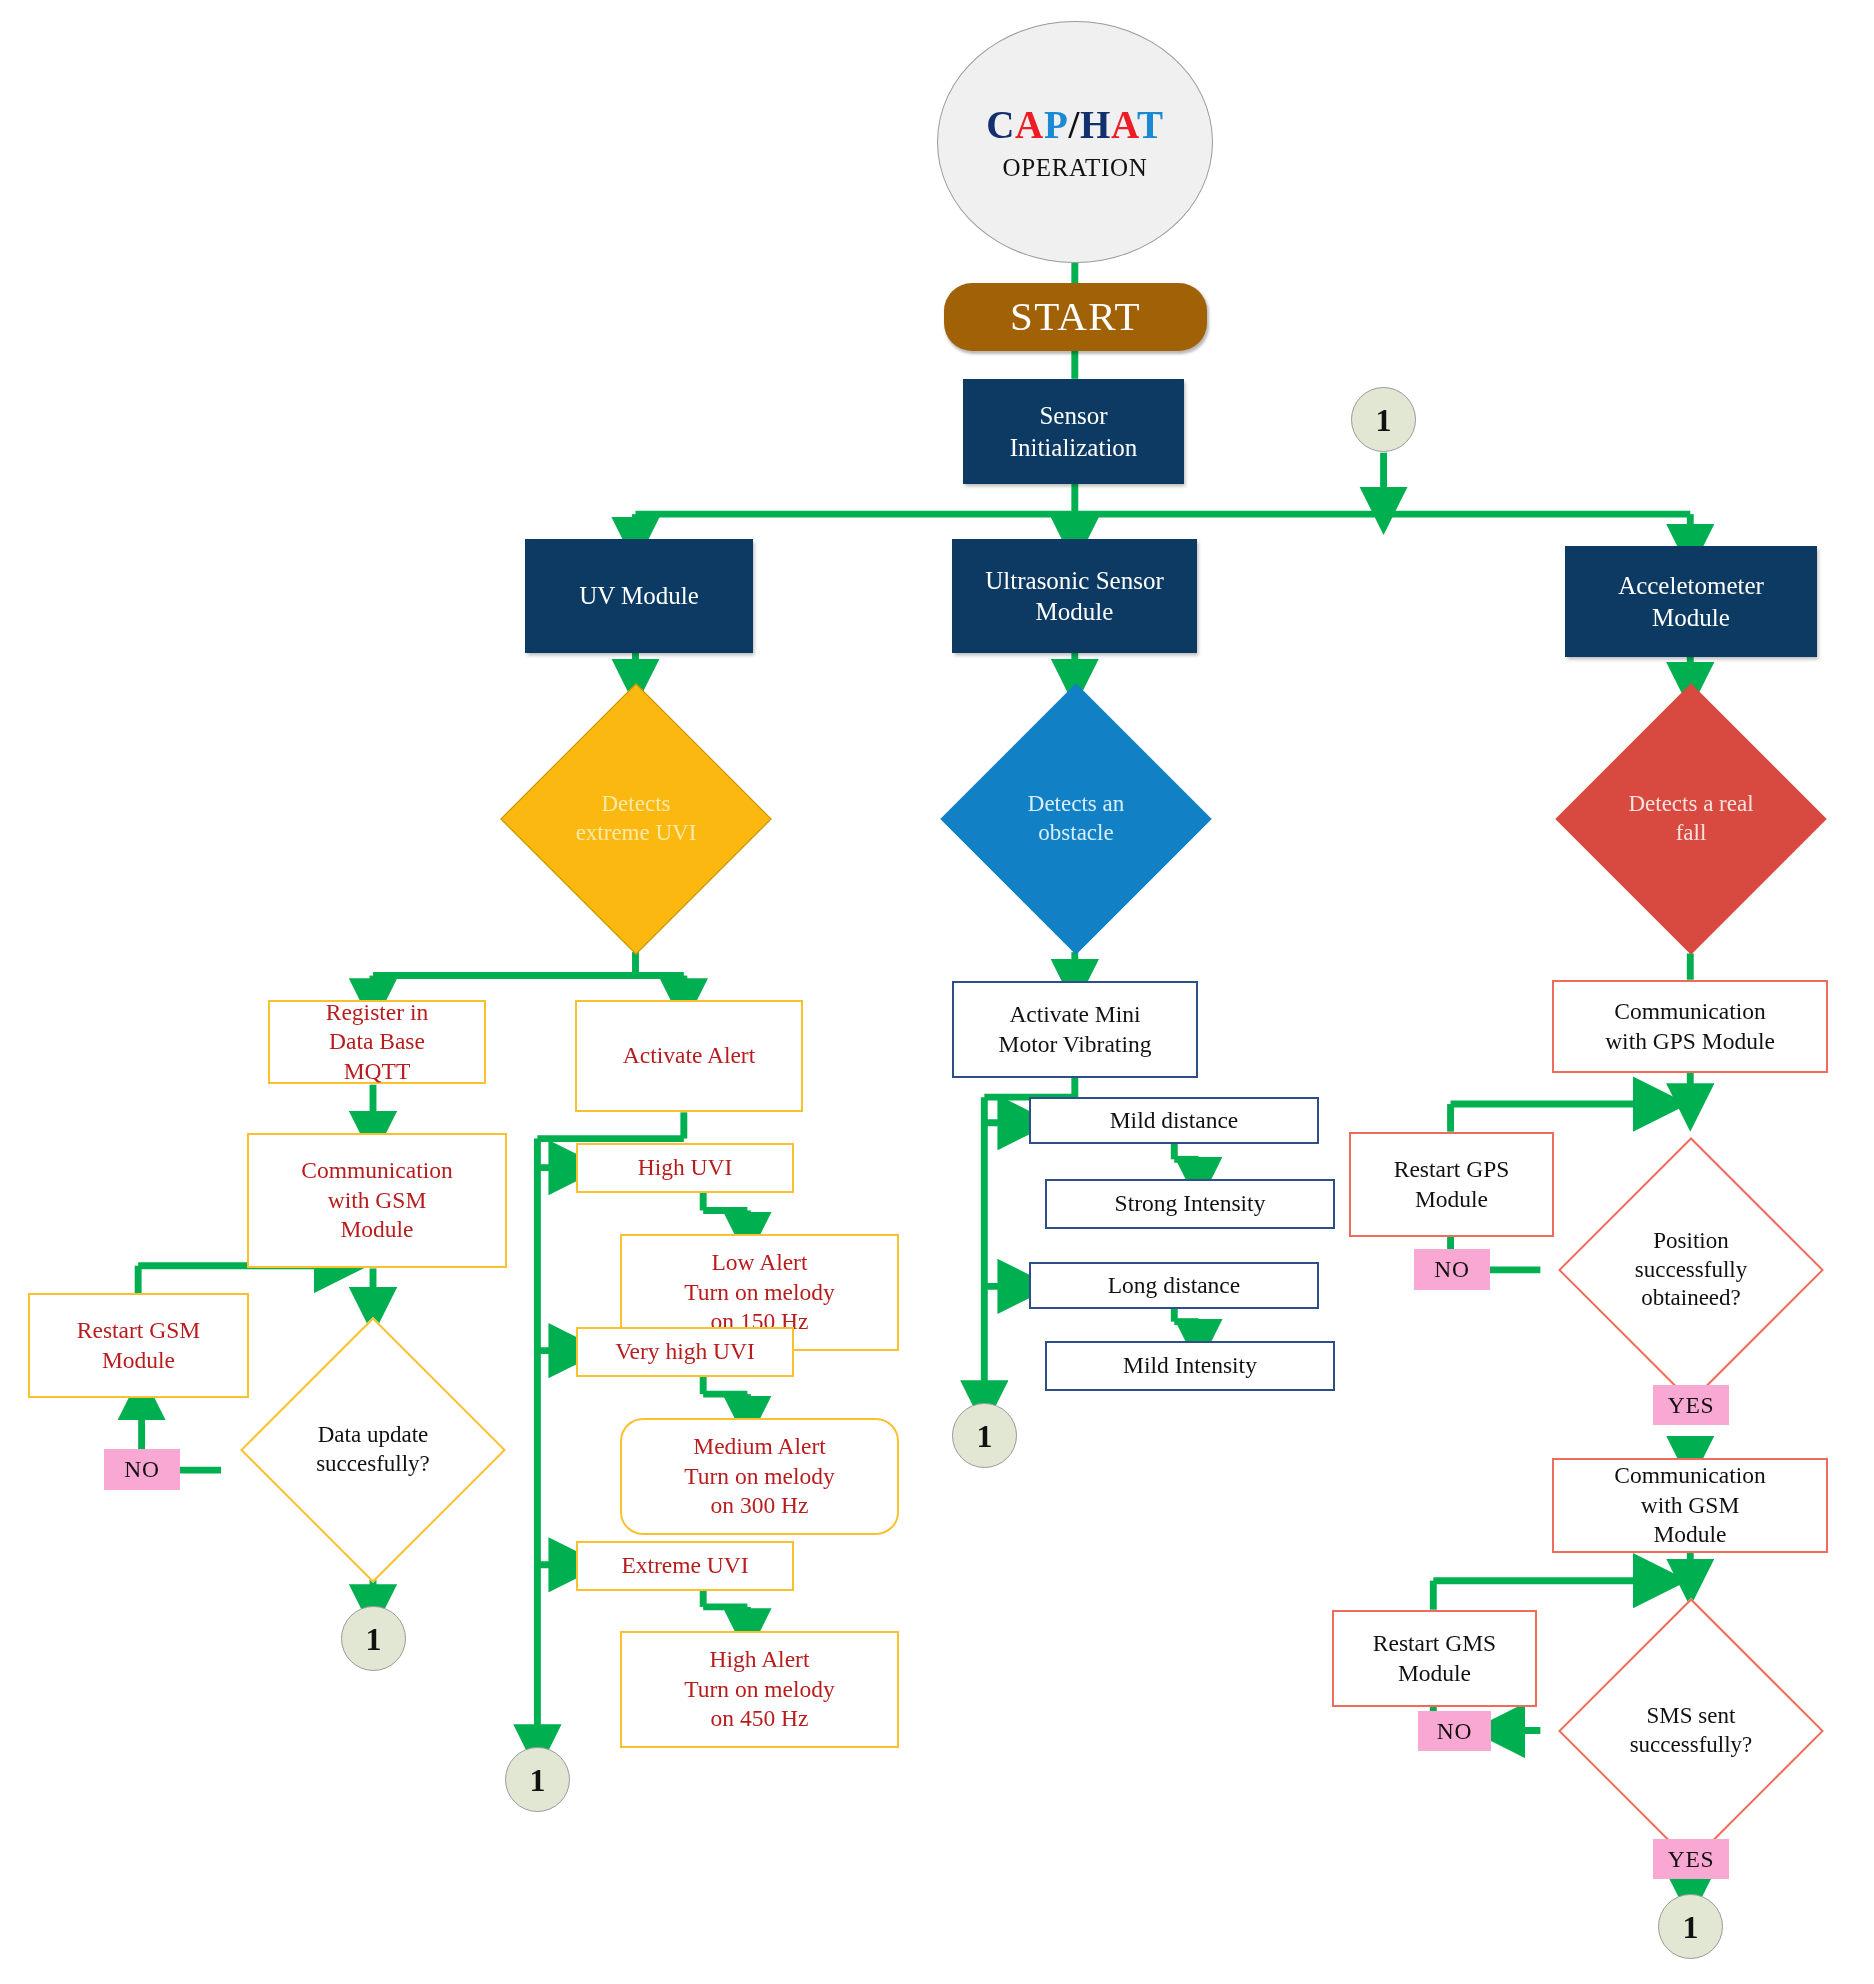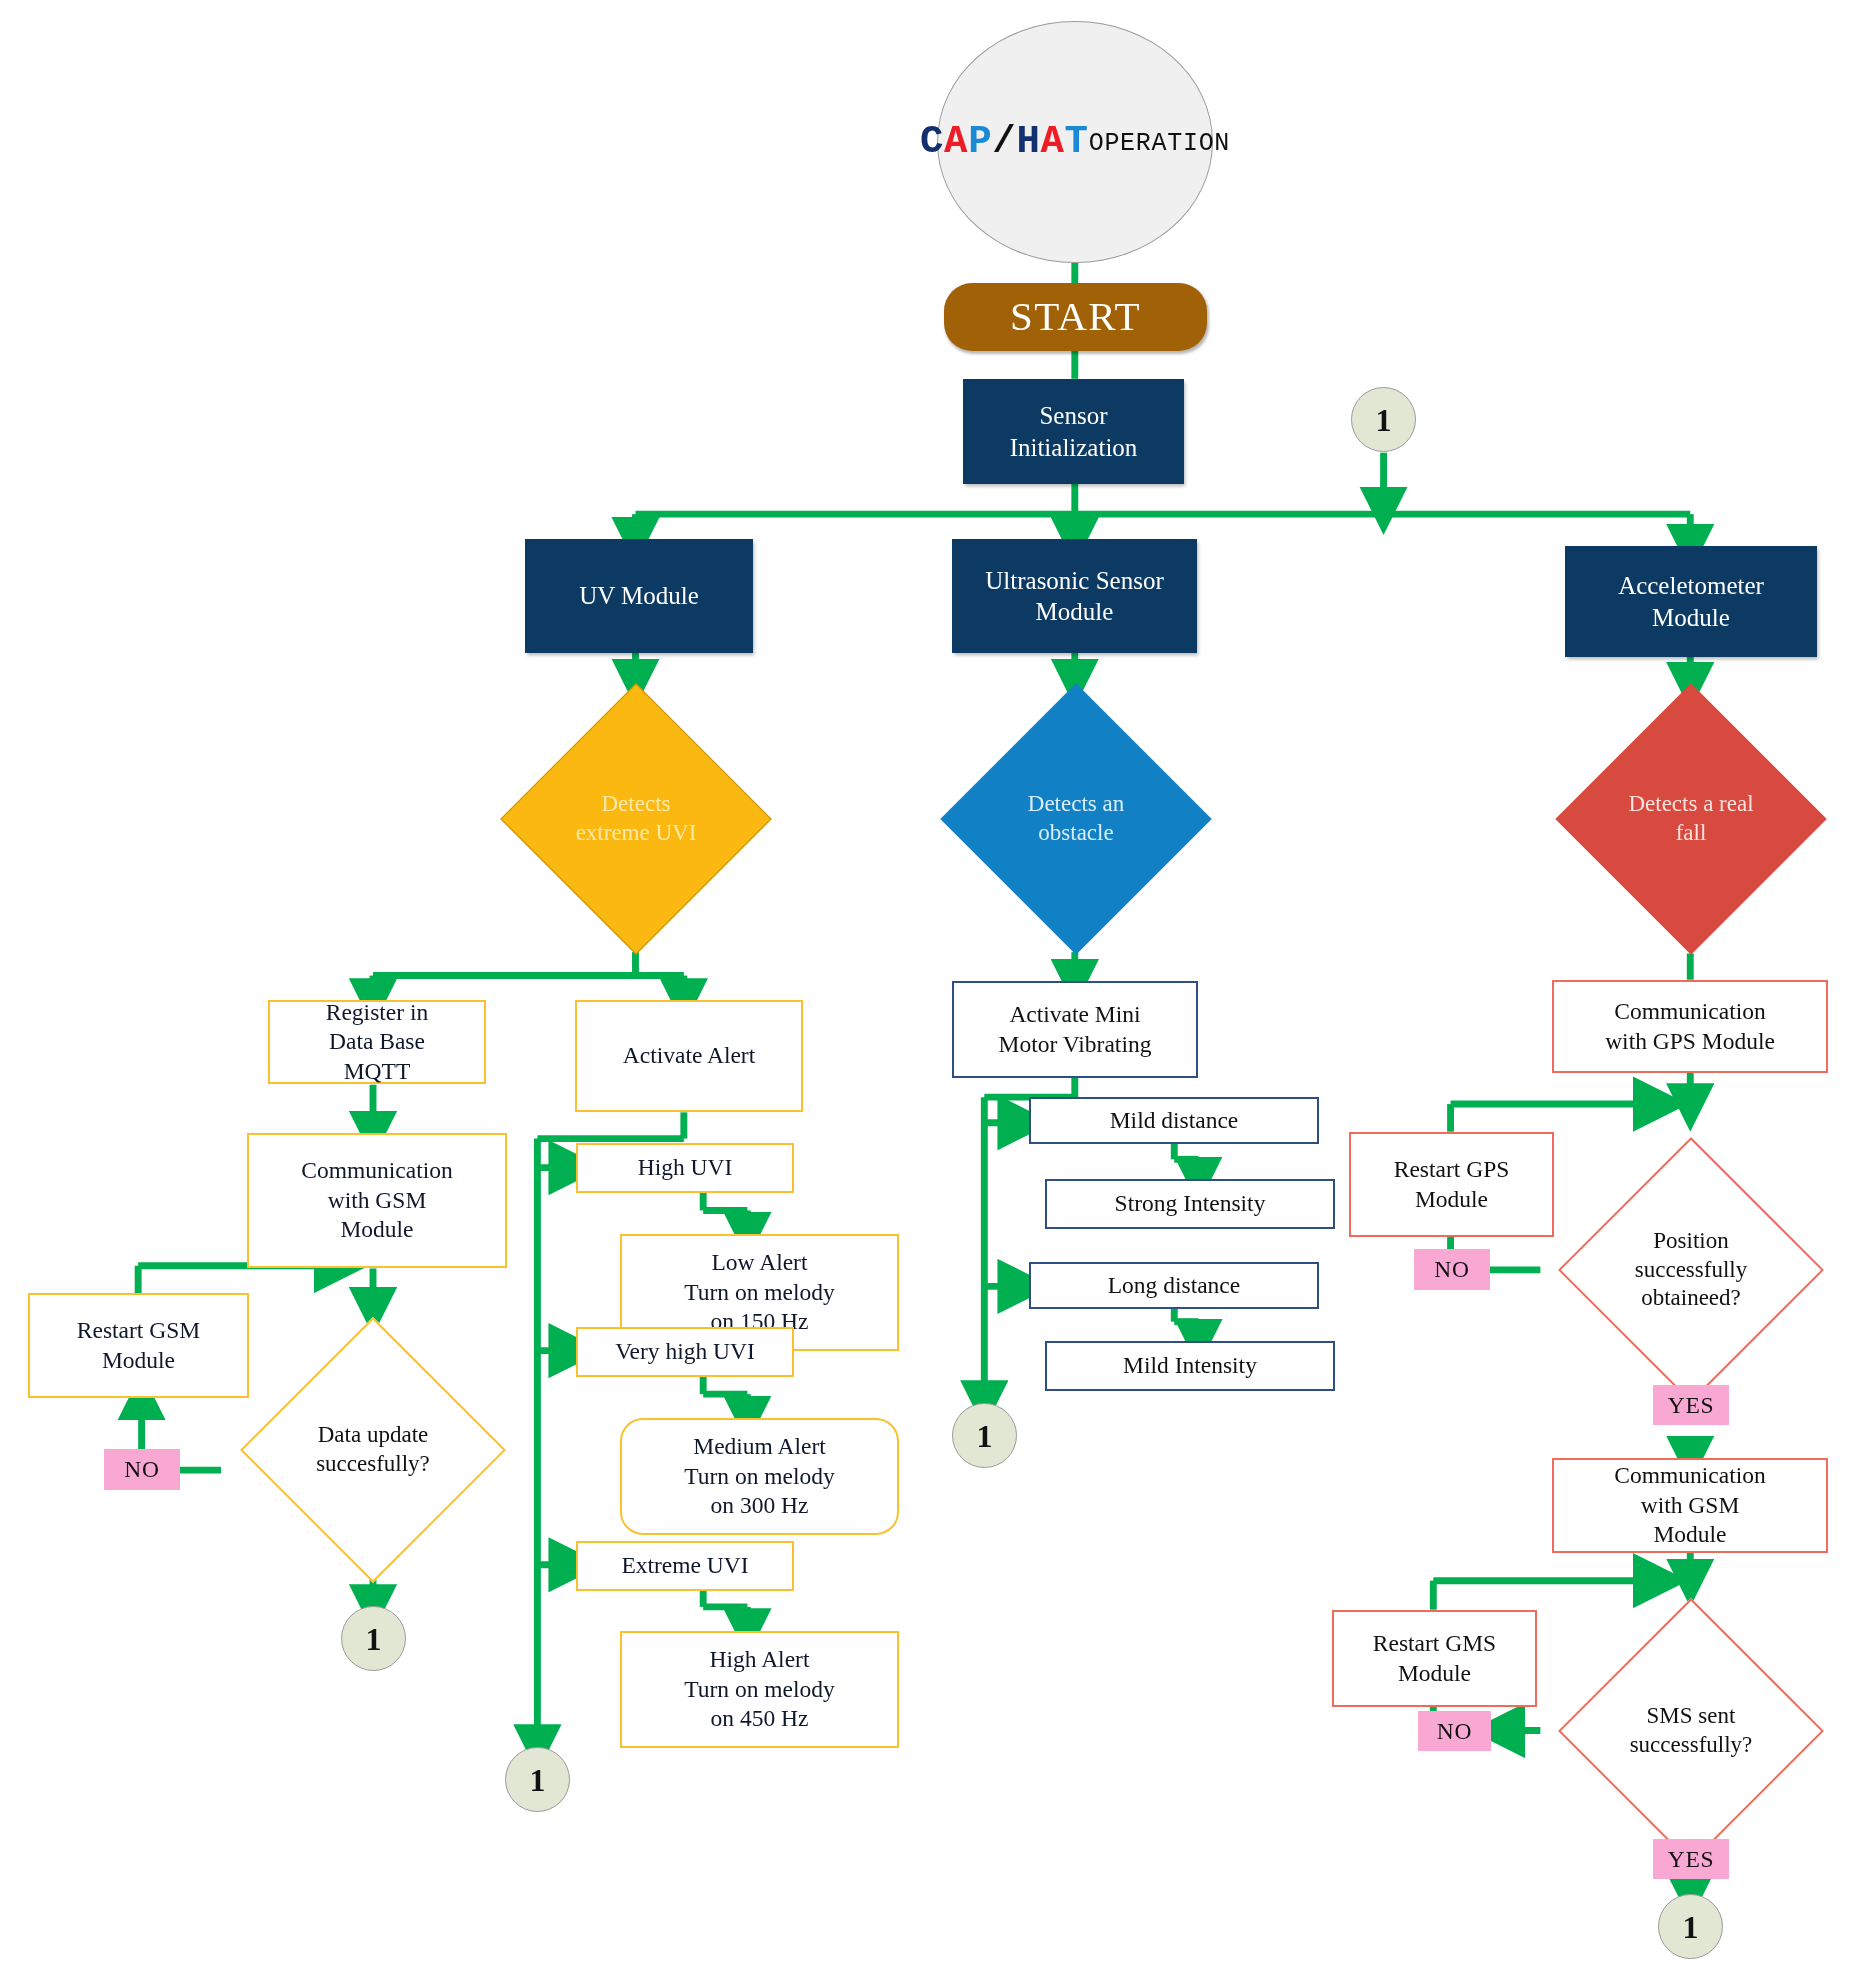--- a/index.html
+++ b/index.html
@@ -1,21 +1,21 @@
 <!DOCTYPE html>
 <html style="font-size:11px"><head>
 <meta charset="utf-8">
 <style>
   html,body{margin:0;padding:0;background:#ffffff;}
   body{font-family:"Liberation Serif",serif;}
   #stage{position:relative;width:1874px;height:1985px;background:#fff;overflow:hidden;}
   .node{position:absolute;box-sizing:border-box;display:flex;align-items:center;justify-content:center;text-align:center;line-height:1.25;}
 
   
-  .circle-title{border-radius:50%;background:#f0f0f0;border:1.4px solid #9a9a9a;flex-direction:row;font-family:Liberation Mono, monospace;}
+  .circle-title{border-radius:50%;background:#f0f0f0;border:1.4px solid #9a9a9a;flex-direction:column;}
   .title-main{font-weight:bold;font-size:39px;letter-spacing:0.7px;}
   .title-main .c-navy{color:#13306e;}
   .title-main .c-blue{color:#1b8ad4;}
   .title-main .c-slash{color:#111;}
   .title-sub{font-size:25px;color:#111;letter-spacing:0.7px;margin-top:2.8px;}
 
   .start-pill{background:#a16207;border-radius:28px;color:#ffffff;font-size:41px;letter-spacing:1.4px;
               box-shadow:1.4px 2.1px 2.8px rgba(0,0,0,.28);}
 
   .navy-box{background:#0d3a63;color:#ffffff;font-size:25px;box-shadow:2.1px 2.8px 3.5px rgba(0,0,0,.28);}
@@ -29,21 +29,21 @@
   .dia-amber .lbl{color:#fde9a8;font-size:23px;}
   .dia-blue .sh{background:#1180c4;}
   .dia-blue .lbl{color:#d9eefb;font-size:23px;}
   .dia-red .sh{background:#d8493f;}
   .dia-red .lbl{color:#fbe2de;font-size:23px;}
   .dia-outline-amber .sh{background:#ffffff;border:2.1px solid #fbc02d;}
   .dia-outline-amber .lbl{color:#111;font-size:23px;}
   .dia-outline-red .sh{background:#ffffff;border:2.1px solid #ef6c5d;}
   .dia-outline-red .lbl{color:#111;font-size:23px;}
 
-  .box-amber{background:#fff;border:2.1px solid #fbc02d;color:#0f172a;font-size:23.5px;}
+  .box-amber{background:#fff;border:2.1px solid #fbc02d;color:#b91c1c;font-size:23.5px;}
   .box-navy{background:#fff;border:2.1px solid #2e4e87;color:#111;font-size:23.5px;}
   .box-red{background:#fff;border:2.1px solid #ef6c5d;color:#111;font-size:23.5px;}
 
   .conn{border-radius:50%;background:#e2e7d4;border:1.4px solid #9a9a9a;color:#111;
         font-size:32px;font-weight:bold;}
 
   .txt{position:absolute;color:#111;font-size:23.5px;letter-spacing:0.7px;background:#f9a8d4;
        display:flex;align-items:center;justify-content:center;}
 
   svg.edges{position:absolute;left:0;top:0;width:1874px;height:1985px;pointer-events:none;}

